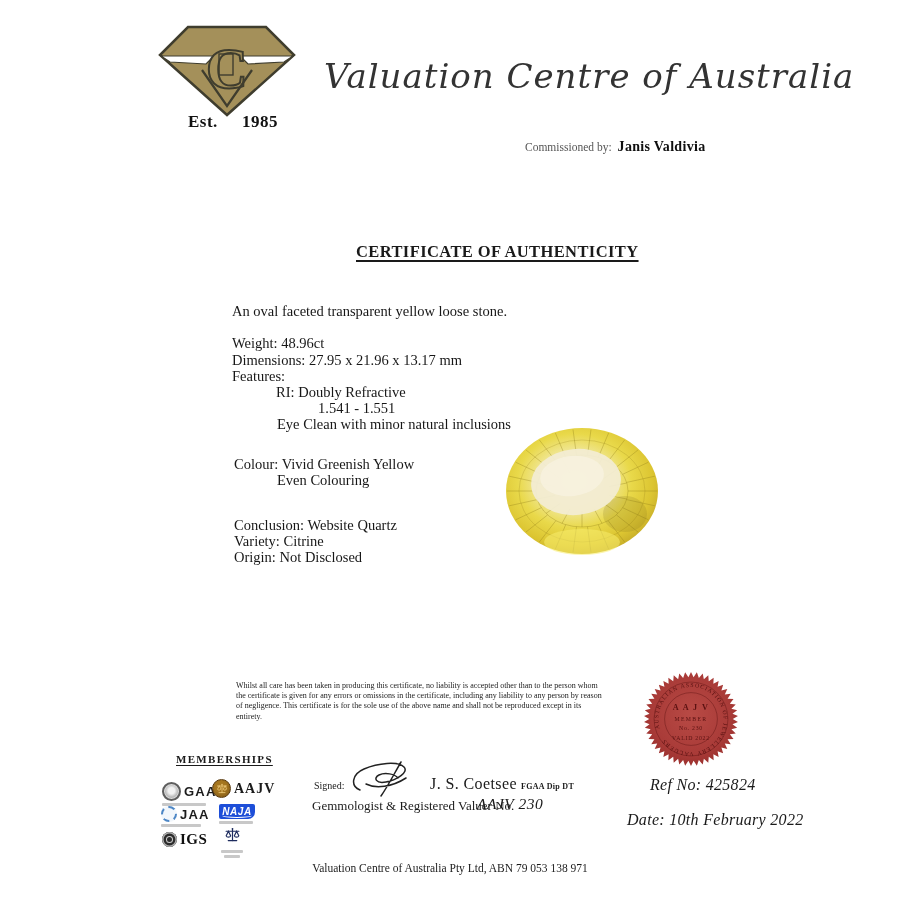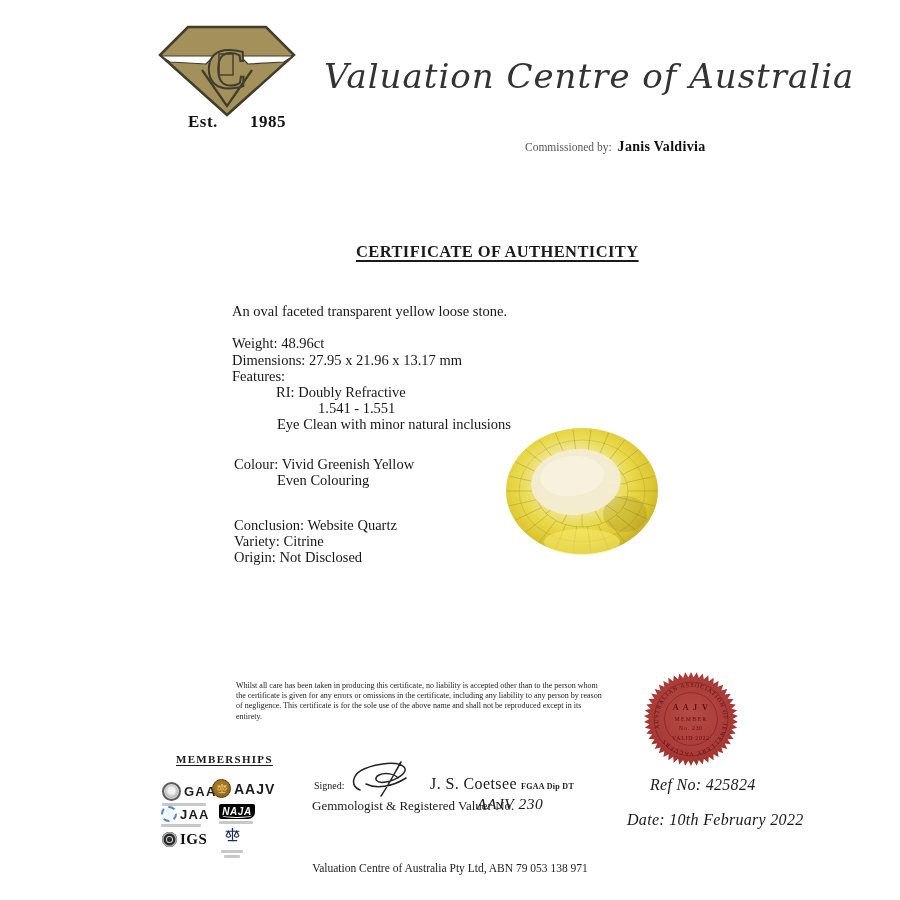--- a/index.html
+++ b/index.html
@@ -4,52 +4,52 @@
 <style>
   html,body{margin:0;padding:0;background:#fff;}
   .page{position:relative;width:900px;height:900px;background:#ffffff;overflow:hidden;
         font-family:"Liberation Serif",serif;color:#1a1a1a;}
   .abs{position:absolute;}
 
   
   .brand-title{left:324px;top:56px;font-family:"DejaVu Serif",serif;font-style:italic;
                font-size:34px;color:#333;letter-spacing:1px;white-space:nowrap;}
   .est-line{left:188px;top:112px;font-weight:bold;font-size:17px;color:#121212;letter-spacing:.5px;}
-  .est-line .yr{margin-left:32px;}
+  .est-line .yr{margin-left:24px;}
   .commissioned{left:525px;top:139px;font-size:11.5px;color:#555;white-space:nowrap;}
   .commissioned b{font-size:14px;color:#0f0f0f;margin-left:6px;letter-spacing:.3px;}
 
   
   .cert-heading{left:356px;top:242px;font-size:16.5px;font-weight:bold;letter-spacing:.4px;
     text-decoration:underline;text-underline-offset:3px;text-decoration-thickness:1.5px;white-space:nowrap;}
 
   
   .body-line{font-size:14.5px;white-space:nowrap;color:#171717;}
 
   
   .disclaimer{left:236px;top:681px;width:368px;font-size:8px;line-height:10.2px;color:#1c1c1c;}
 
   
   .memb-heading{left:176px;top:753px;font-size:11px;font-weight:bold;letter-spacing:1.3px;
     text-decoration:underline;text-underline-offset:2px;}
   .member-col{display:flex;flex-direction:column;}
   .member{display:flex;align-items:center;gap:3px;}
   .member-label{font-family:"Liberation Sans",sans-serif;font-weight:600;font-size:13px;
                 letter-spacing:1.2px;color:#1c1c1c;}
-  .member-label.serifcaps{font-family:Liberation Sans, sans-serif;font-weight:600;font-size:14px;letter-spacing:1px;}
+  .member-label.serifcaps{font-family:Liberation Serif, serif;font-weight:600;font-size:14px;letter-spacing:1px;}
   .member-label.igs{font-family:"Liberation Serif",serif;font-weight:bold;font-size:15px;letter-spacing:.5px;color:#101010;}
   .gaa-icon{width:15px;height:15px;border-radius:50%;border:2px solid #5e5e5e;display:inline-block;
     background:radial-gradient(circle at 50% 45%, #f2f2f2 0 28%, #bdbdbd 55%, #8d8d8d 100%);
     box-shadow:inset 0 0 0 1px #ddd;}
   .aajv-icon{width:17px;height:17px;border-radius:50%;display:inline-flex;align-items:center;justify-content:center;
     background:radial-gradient(circle at 45% 40%, #a5761f 0 40%, #7a5415 100%);border:1px solid #59390c;color:#ecc878;}
   .jaa-icon{width:12px;height:12px;border-radius:50%;border:2.4px dashed #4d87c6;background:#f2f7fc;display:inline-block;}
   .igs-icon{width:15px;height:15px;border-radius:50%;background:#2c2c2c;display:inline-block;
     box-shadow:inset 0 0 0 1.6px #ababab, inset 0 0 0 4px #2c2c2c, inset 0 0 0 5px #cfcfcf;}
-  .naja-badge{width:36px;height:15px;background:#000000;color:#fff;border-radius:2px 2px 7px 2px;
+  .naja-badge{width:36px;height:15px;background:#1d4ed8;color:#fff;border-radius:2px 2px 7px 2px;
     font:italic bold 10px "Liberation Sans",sans-serif;display:flex;align-items:center;justify-content:center;
     letter-spacing:.6px;position:relative;}
   .naja-badge::after{content:"";position:absolute;left:3px;bottom:1px;width:30px;height:4px;
     border-bottom:1.2px solid #fff;border-radius:50%;}
   .scales-emblem{color:#1d2b5e;display:inline-block;}
   .cap{height:3px;background:#9a9a9a;opacity:.55;border-radius:1px;margin-top:2px;}
 
   
   .signed-label{left:314px;top:780px;font-size:10px;}
   .signer{left:430px;top:775px;font-size:16px;letter-spacing:.4px;white-space:nowrap;}

